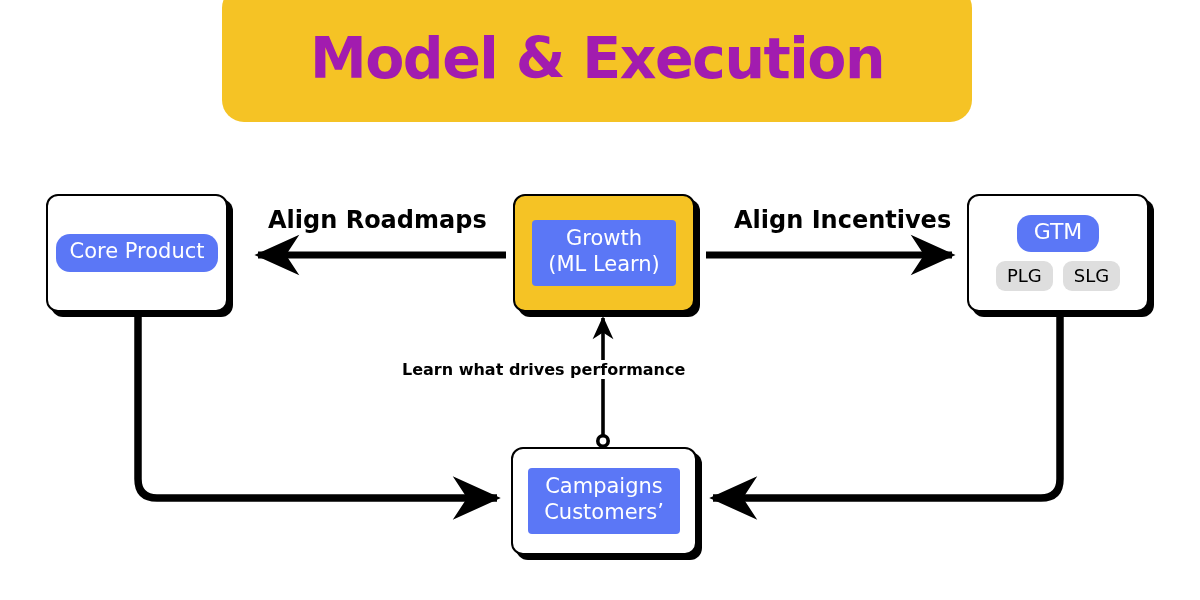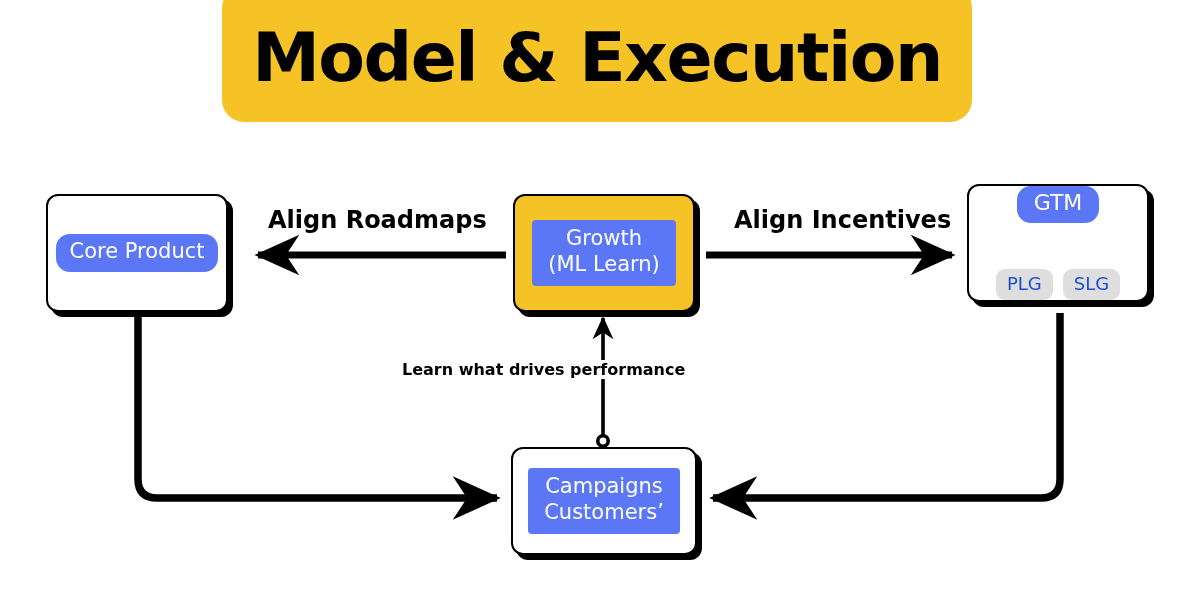--- a/index.html
+++ b/index.html
@@ -31,23 +31,23 @@
     background: var(--yellow, #f5c325);
     border-radius: 22px;
     display: flex;
     align-items: center;
     justify-content: center;
     z-index: 5;
   }
   .title-text {
     font-family: "DejaVu Sans", sans-serif;
     font-weight: 700;
-    font-size: 68px;
+    font-size: 57px;
     letter-spacing: -1.5px;
-    color: #000000;
+    color: #a21caf;
     line-height: 1;
     padding-top: 8px;
     white-space: nowrap;
   }
 
   
   #wires {
     position: absolute;
     left: 0; top: 0;
     width: 1200px;
@@ -69,21 +69,21 @@
     flex-direction: column;
     align-items: center;
     justify-content: center;
   }
   .node.accent {
     background: var(--yellow, #f5c325);
   }
 
   #node-core     { left: 46px;  top: 194px;  width: 182px; height: 118px; justify-content: center; }
   #node-growth   { left: 513px; top: 194px;  width: 182px; height: 118px; }
-  #node-gtm      { left: 967px; top: 184px;  width: 182px; height: 118px; justify-content: space-between; }
+  #node-gtm      { left: 967px; top: 194px;  width: 182px; height: 118px; }
   #node-campaign { left: 511px; top: 447px;  width: 186px; height: 108px; }
 
   
   .pill {
     background: var(--blue, #5b77f6);
     color: #ffffff;
     border-radius: 14px;
     padding: 5px 13px 7px;
     font-size: 21px;
     line-height: 1.22;
@@ -92,21 +92,21 @@
     font-family: "DejaVu Sans", sans-serif;
   }
   .pill.two-line {
     border-radius: 4px;
     padding: 6px 16px 9px;
   }
   .pill .ln { display: block; }
 
   .pill-sm {
     background: #dedede;
-    color: #1d4ed8;
+    color: #000000;
     border-radius: 9px;
     padding: 4px 11px 5px;
     font-size: 18px;
     line-height: 1.2;
     font-family: "DejaVu Sans", sans-serif;
   }
   .sub-pill-row {
     display: flex;
     gap: 10px;
     margin-top: 9px;

